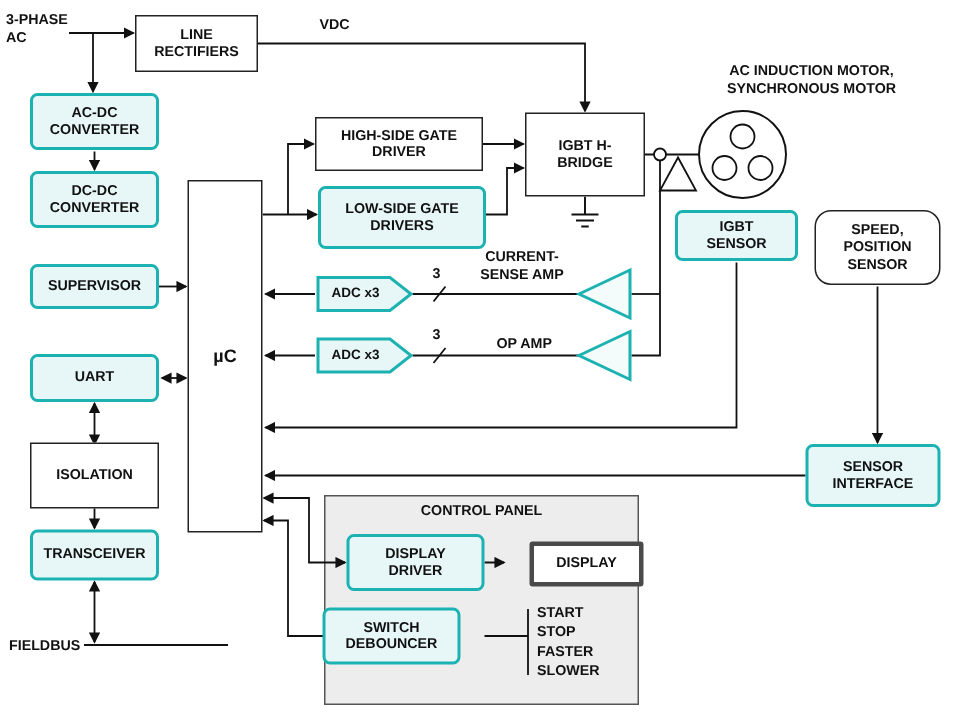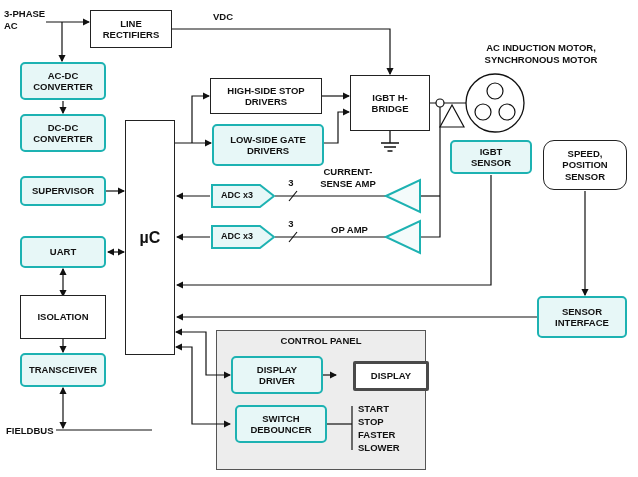--- a/index.html
+++ b/index.html
@@ -24,21 +24,21 @@
     position:absolute; left:216px; top:330px; width:210px; height:140px;
     background:#ededed; border:1.5px solid #555; z-index:1;
   }
   .panel-title {
     position:absolute; top:4px; left:0; right:0; text-align:center;
     font-weight:bold; font-size:9.5px;
   }
   .display {
     background:#fff; border:3px solid #4a4a4a; border-radius:2px;
   }
-  .uc { font-size:16px; }
+  .uc { font-size:12px; }
   .btn-labels div { font-weight:bold; font-size:9.5px; line-height:13px; }
 </style>
 </head>
 <body>
 
 <div class="panel">
   <div class="panel-title">CONTROL PANEL</div>
 </div>
 
 <svg class="wires" width="638" height="477" viewBox="0 0 638 477">
@@ -110,37 +110,37 @@
 <div class="box teal" style="left:20px; top:176px; width:86px; height:30px;">SUPERVISOR</div>
 
 <div class="box teal" style="left:20px; top:236px; width:86px; height:32px;">UART</div>
 
 <div class="box white" style="left:20px; top:295px; width:86px; height:44px;">ISOLATION</div>
 
 <div class="box teal" style="left:20px; top:353px; width:86px; height:34px;">TRANSCEIVER</div>
 
 <div class="box white uc" style="left:125px; top:120px; width:50px; height:235px;">µC</div>
 
-<div class="box white" style="left:210px; top:78px; width:112px; height:36px;">HIGH-SIDE STOP DRIVERS</div>
+<div class="box white" style="left:210px; top:78px; width:112px; height:36px;">HIGH-SIDE GATE DRIVER</div>
 
 <div class="box teal" style="left:212px; top:124px; width:112px; height:42px;">LOW-SIDE GATE DRIVERS</div>
 
 <div class="box white" style="left:350px; top:75px; width:80px; height:56px;">IGBT H-BRIDGE</div>
 
 <div class="box teal" style="left:450px; top:140px; width:82px; height:34px; padding:2px 14px;">IGBT SENSOR</div>
 
 <div class="box white" style="left:543px; top:140px; width:84px; height:50px;border-radius:11px;">SPEED, POSITION SENSOR</div>
 
 <div class="box teal" style="left:537px; top:296px; width:90px; height:42px;">SENSOR INTERFACE</div>
 
 <div class="box teal" style="left:231px; top:356px; width:92px; height:38px; padding:2px 10px;">DISPLAY DRIVER</div>
 
 <div class="box display" style="left:337px; top:361px; width:76px; height:30px;margin-left:16px;">DISPLAY</div>
 
-<div class="box teal" style="left:235px; top:405px; width:92px; height:38px; padding:2px 10px;text-align:center;">SWITCH DEBOUNCER</div>
+<div class="box teal" style="left:215px; top:405px; width:92px; height:38px; padding:2px 10px;text-align:center;">SWITCH DEBOUNCER</div>
 
 <div class="lbl" style="left:4px; top:8px; width:48px;">3-PHASE AC</div>
 
 <div class="lbl" style="left:213px; top:11px;">VDC</div>
 
 <div class="lbl" style="left:452px; top:42px; width:178px; text-align:center;">AC INDUCTION MOTOR, SYNCHRONOUS MOTOR</div>
 
 <div class="lbl" style="left:315px; top:166px; width:66px; text-align:center;">CURRENT-SENSE AMP</div>
 
 <div class="lbl" style="left:331px; top:224px;">OP AMP</div>

